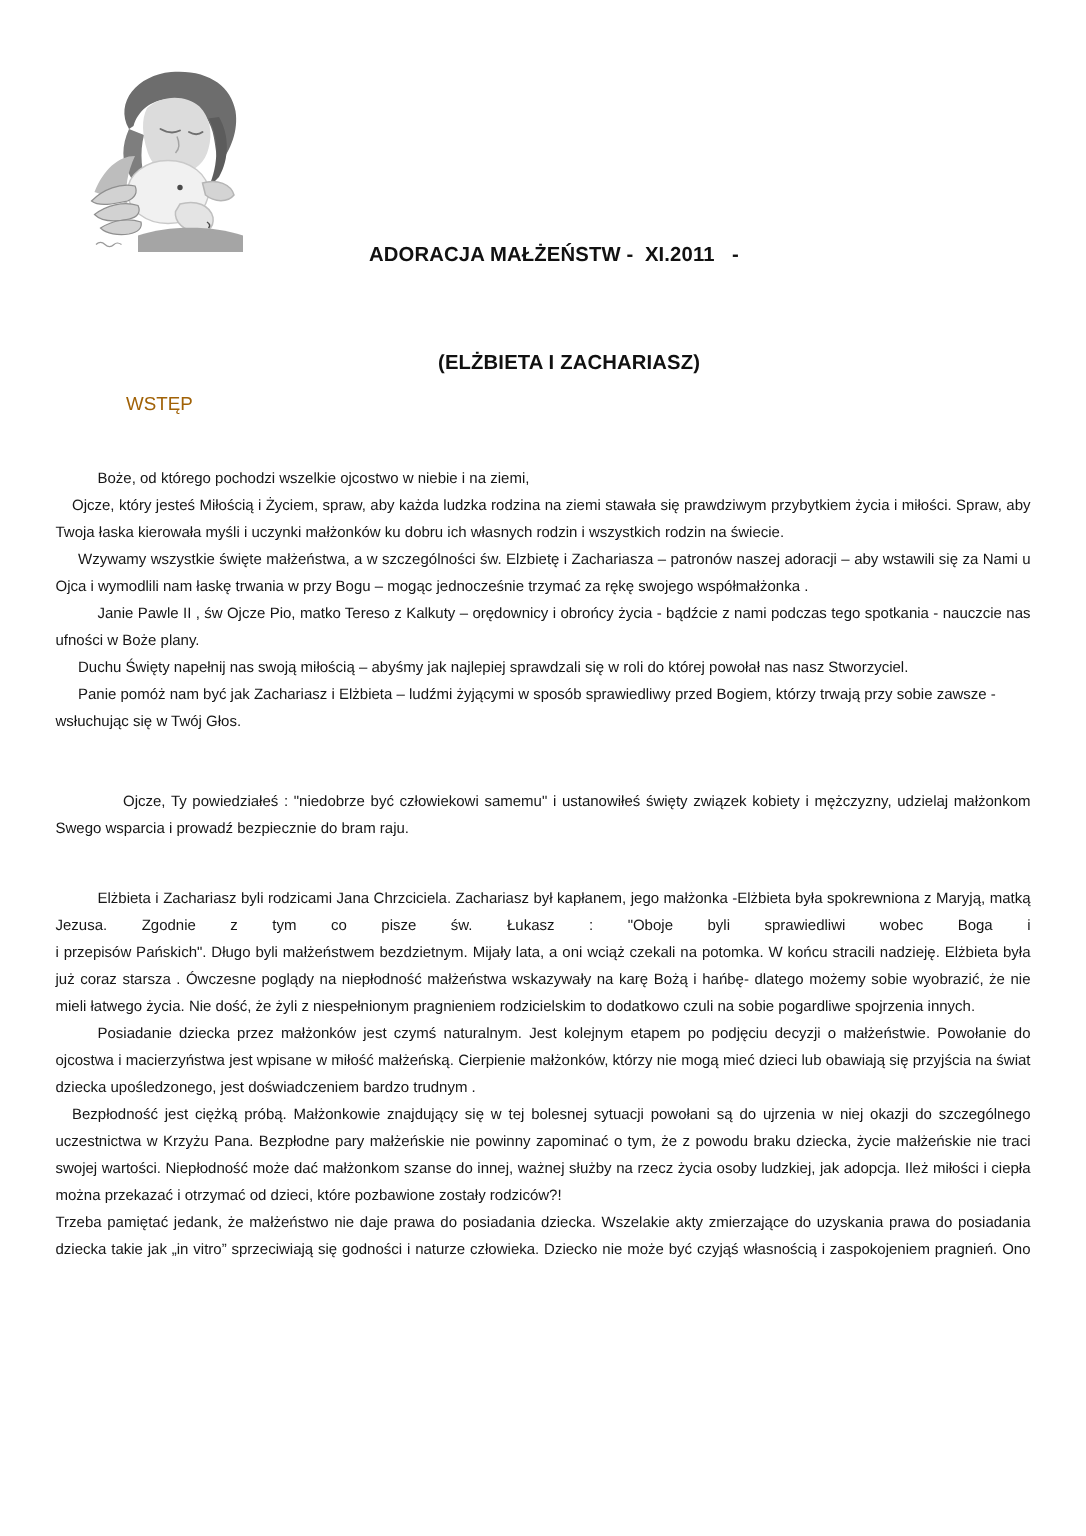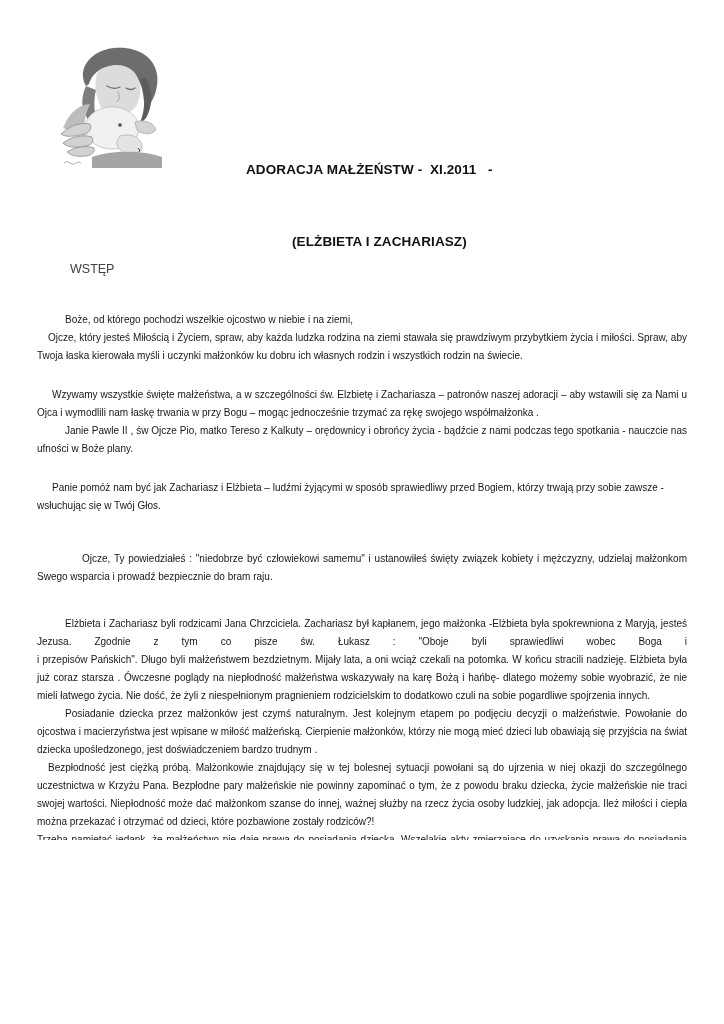--- a/index.html
+++ b/index.html
@@ -28,38 +28,38 @@
     font-size:13.5px;
     letter-spacing:0.1px;
     white-space:pre;
     color:#111;
   }
   #title-line-1 { top:162px; left:246px; }
   #title-line-2 { top:198px; left:228px; }
   #title-line-3 { top:234px; left:252px;margin-left:40px; }
   .section-heading {
     position:absolute;
-    top:262px; left:70px;
+    top:262px; left:84px;
     font-size:12.5px;
-    color:#404040;
+    color:#a16207;
     white-space:pre;
   }
   .body-text {
     position:absolute;
     top:311px; left:37px;
     width:650px;
     font-size:10px;
     line-height:18px;
     color:#161616;
   }
   .para { text-align:left; }
   .just { text-align:justify; }
   .just-last { text-align-last:justify; }
   .ind-sm { text-indent:11px; }
-  .ind-md { text-indent:15px;margin-top:21px; }
+  .ind-md { text-indent:15px; }
   .ind-lg { text-indent:28px; }
   .ind-xl { text-indent:45px; }
   .gap-lg { margin-top:35px; }
   .gap-md { margin-top:29px; }
   .page-number {
     position:absolute;
     top:956px; left:0; right:0;
     text-align:center;
     font-size:12px;
     color:#222;
@@ -102,23 +102,24 @@
   <div class="doc-heading" id="title-line-1">ADORACJA MAŁŻEŃSTW -  XI.2011   -</div>
   <div class="doc-heading" id="title-line-3">(ELŻBIETA I ZACHARIASZ)</div>
 
   <div class="section-heading">WSTĘP</div>
 
   <div class="body-text">
       <div class="para ind-lg">Boże, od którego pochodzi wszelkie ojcostwo w niebie i na ziemi,</div>
       <div class="para just ind-sm">Ojcze, który jesteś Miłością i Życiem,  spraw, aby każda ludzka rodzina na ziemi stawała się prawdziwym przybytkiem życia i miłości. Spraw, aby Twoja łaska kierowała myśli i uczynki małżonków ku dobru ich własnych rodzin i wszystkich rodzin na świecie.</div>
       <div class="para just ind-md">Wzywamy wszystkie święte małżeństwa, a w szczególności św. Elzbietę i  Zachariasza – patronów naszej adoracji  – aby wstawili się za Nami u Ojca i wymodlili nam łaskę trwania w przy Bogu – mogąc jednocześnie trzymać za rękę swojego współmałżonka .</div>
       <div class="para just ind-lg">Janie Pawle II , św Ojcze Pio, matko Tereso z Kalkuty – orędownicy i obrońcy życia - bądźcie z nami podczas tego spotkania  - nauczcie nas ufności w Boże plany.</div>
+      <div class="para ind-md">Duchu Święty napełnij nas swoją miłością – abyśmy jak najlepiej sprawdzali się w roli do której powołał nas nasz Stworzyciel.</div>
       <div class="para ind-md">Panie pomóż nam być jak Zachariasz i Elżbieta – ludźmi  żyjącymi w sposób sprawiedliwy przed Bogiem, którzy trwają przy sobie zawsze - wsłuchując się w Twój Głos.</div>
       <div class="para just ind-xl gap-lg">Ojcze, Ty powiedziałeś : "niedobrze być człowiekowi samemu"  i ustanowiłeś święty związek kobiety i mężczyzny,   udzielaj małżonkom Swego wsparcia i prowadź bezpiecznie do bram raju.</div>
-      <div class="para just just-last ind-lg gap-md">Elżbieta i Zachariasz byli rodzicami Jana Chrzciciela.  Zachariasz był kapłanem, jego małżonka -Elżbieta była spokrewniona z Maryją, jesteś Jezusa. Zgodnie z tym co pisze św. Łukasz : "Oboje byli sprawiedliwi wobec Boga i</div>
+      <div class="para just just-last ind-lg gap-md">Elżbieta i Zachariasz byli rodzicami Jana Chrzciciela.  Zachariasz był kapłanem, jego małżonka -Elżbieta była spokrewniona z Maryją, matką Jezusa. Zgodnie z tym co pisze św. Łukasz : "Oboje byli sprawiedliwi wobec Boga i</div>
       <div class="para just"> i przepisów Pańskich". Długo byli małżeństwem bezdzietnym. Mijały lata, a oni wciąż czekali na potomka. W końcu stracili nadzieję. Elżbieta była już coraz starsza . Ówczesne poglądy na niepłodność małżeństwa wskazywały na karę Bożą i hańbę- dlatego możemy sobie wyobrazić, że nie mieli łatwego życia. Nie dość, że żyli z niespełnionym pragnieniem rodzicielskim to dodatkowo czuli na sobie pogardliwe  spojrzenia innych.</div>
       <div class="para just ind-lg">Posiadanie dziecka przez małżonków jest czymś naturalnym.  Jest kolejnym etapem  po podjęciu decyzji o małżeństwie.  Powołanie do ojcostwa i macierzyństwa jest wpisane w miłość małżeńską. Cierpienie małżonków, którzy nie mogą mieć dzieci lub obawiają się przyjścia na świat dziecka upośledzonego, jest doświadczeniem bardzo trudnym .</div>
       <div class="para just ind-sm">Bezpłodność  jest ciężką próbą. Małżonkowie znajdujący się w tej bolesnej sytuacji powołani są do ujrzenia w niej okazji do szczególnego uczestnictwa w Krzyżu Pana.  Bezpłodne pary małżeńskie nie powinny zapominać o tym, że z powodu braku dziecka, życie małżeńskie nie traci swojej wartości. Niepłodność może dać małżonkom szanse  do innej, ważnej służby na rzecz życia osoby ludzkiej, jak adopcja. Ileż miłości i ciepła można przekazać i otrzymać od dzieci, które pozbawione zostały rodziców?!</div>
       <div class="para just">Trzeba pamiętać jedank, że małżeństwo nie daje prawa do posiadania dziecka. Wszelakie akty zmierzające do uzyskania prawa do posiadania dziecka takie jak „in vitro” sprzeciwiają się godności i naturze człowieka. Dziecko nie może być czyjąś własnością i zaspokojeniem pragnień. Ono musi być darem i świadectwem wzajemnego oddania się sobie jego rodziców – aktu miłości.</div>
     </div>
 
   <div class="page-number">1</div>
 </div>
 
 </body></html>

